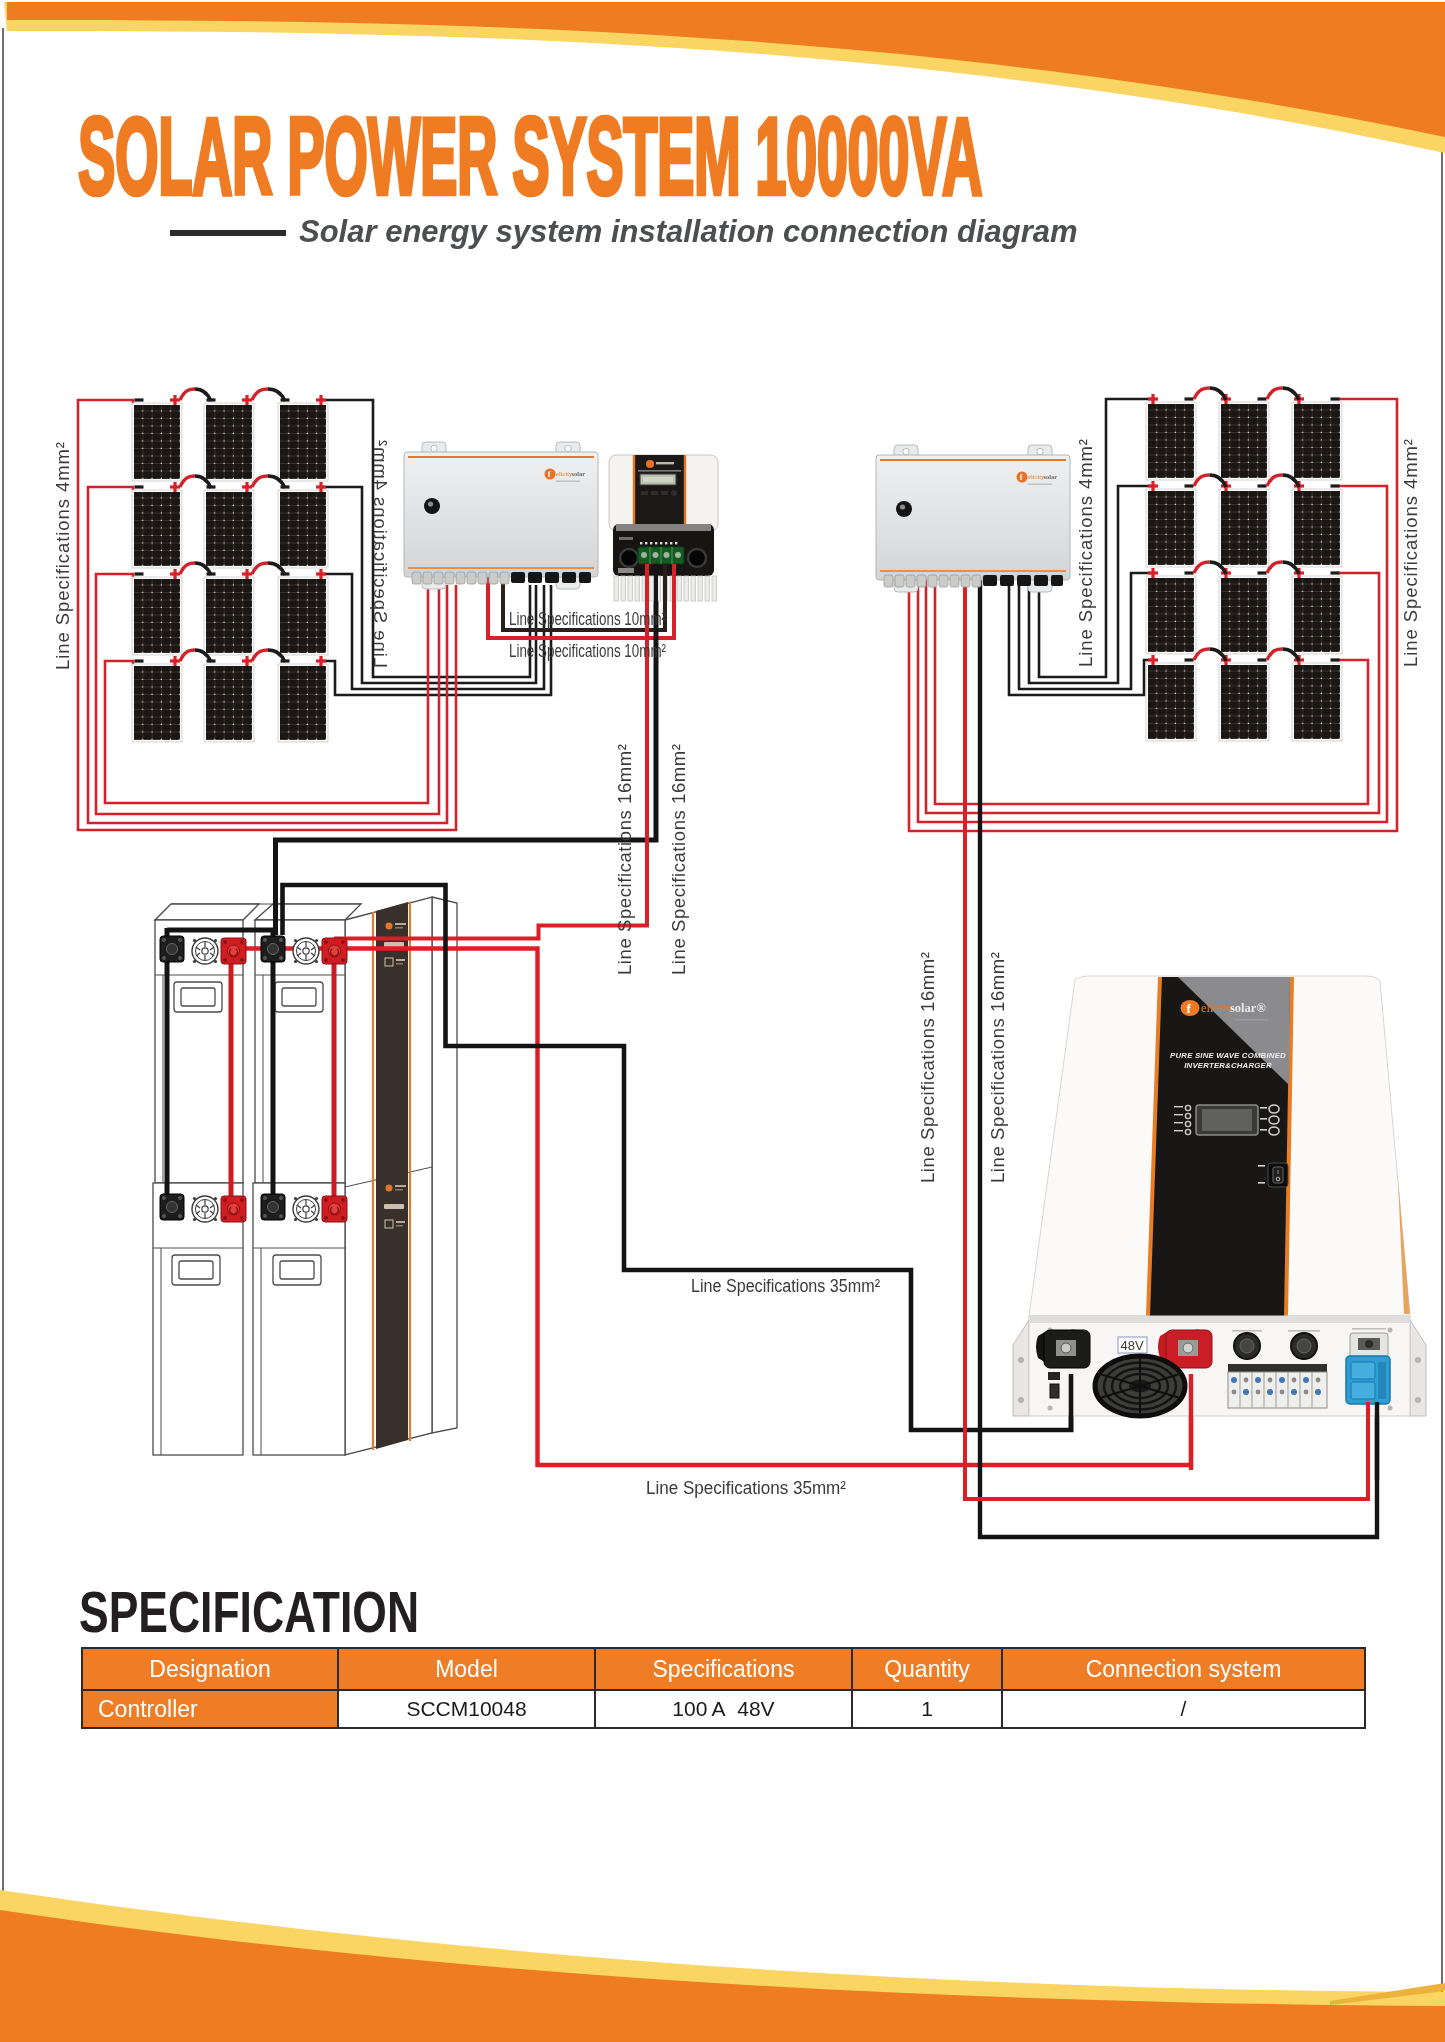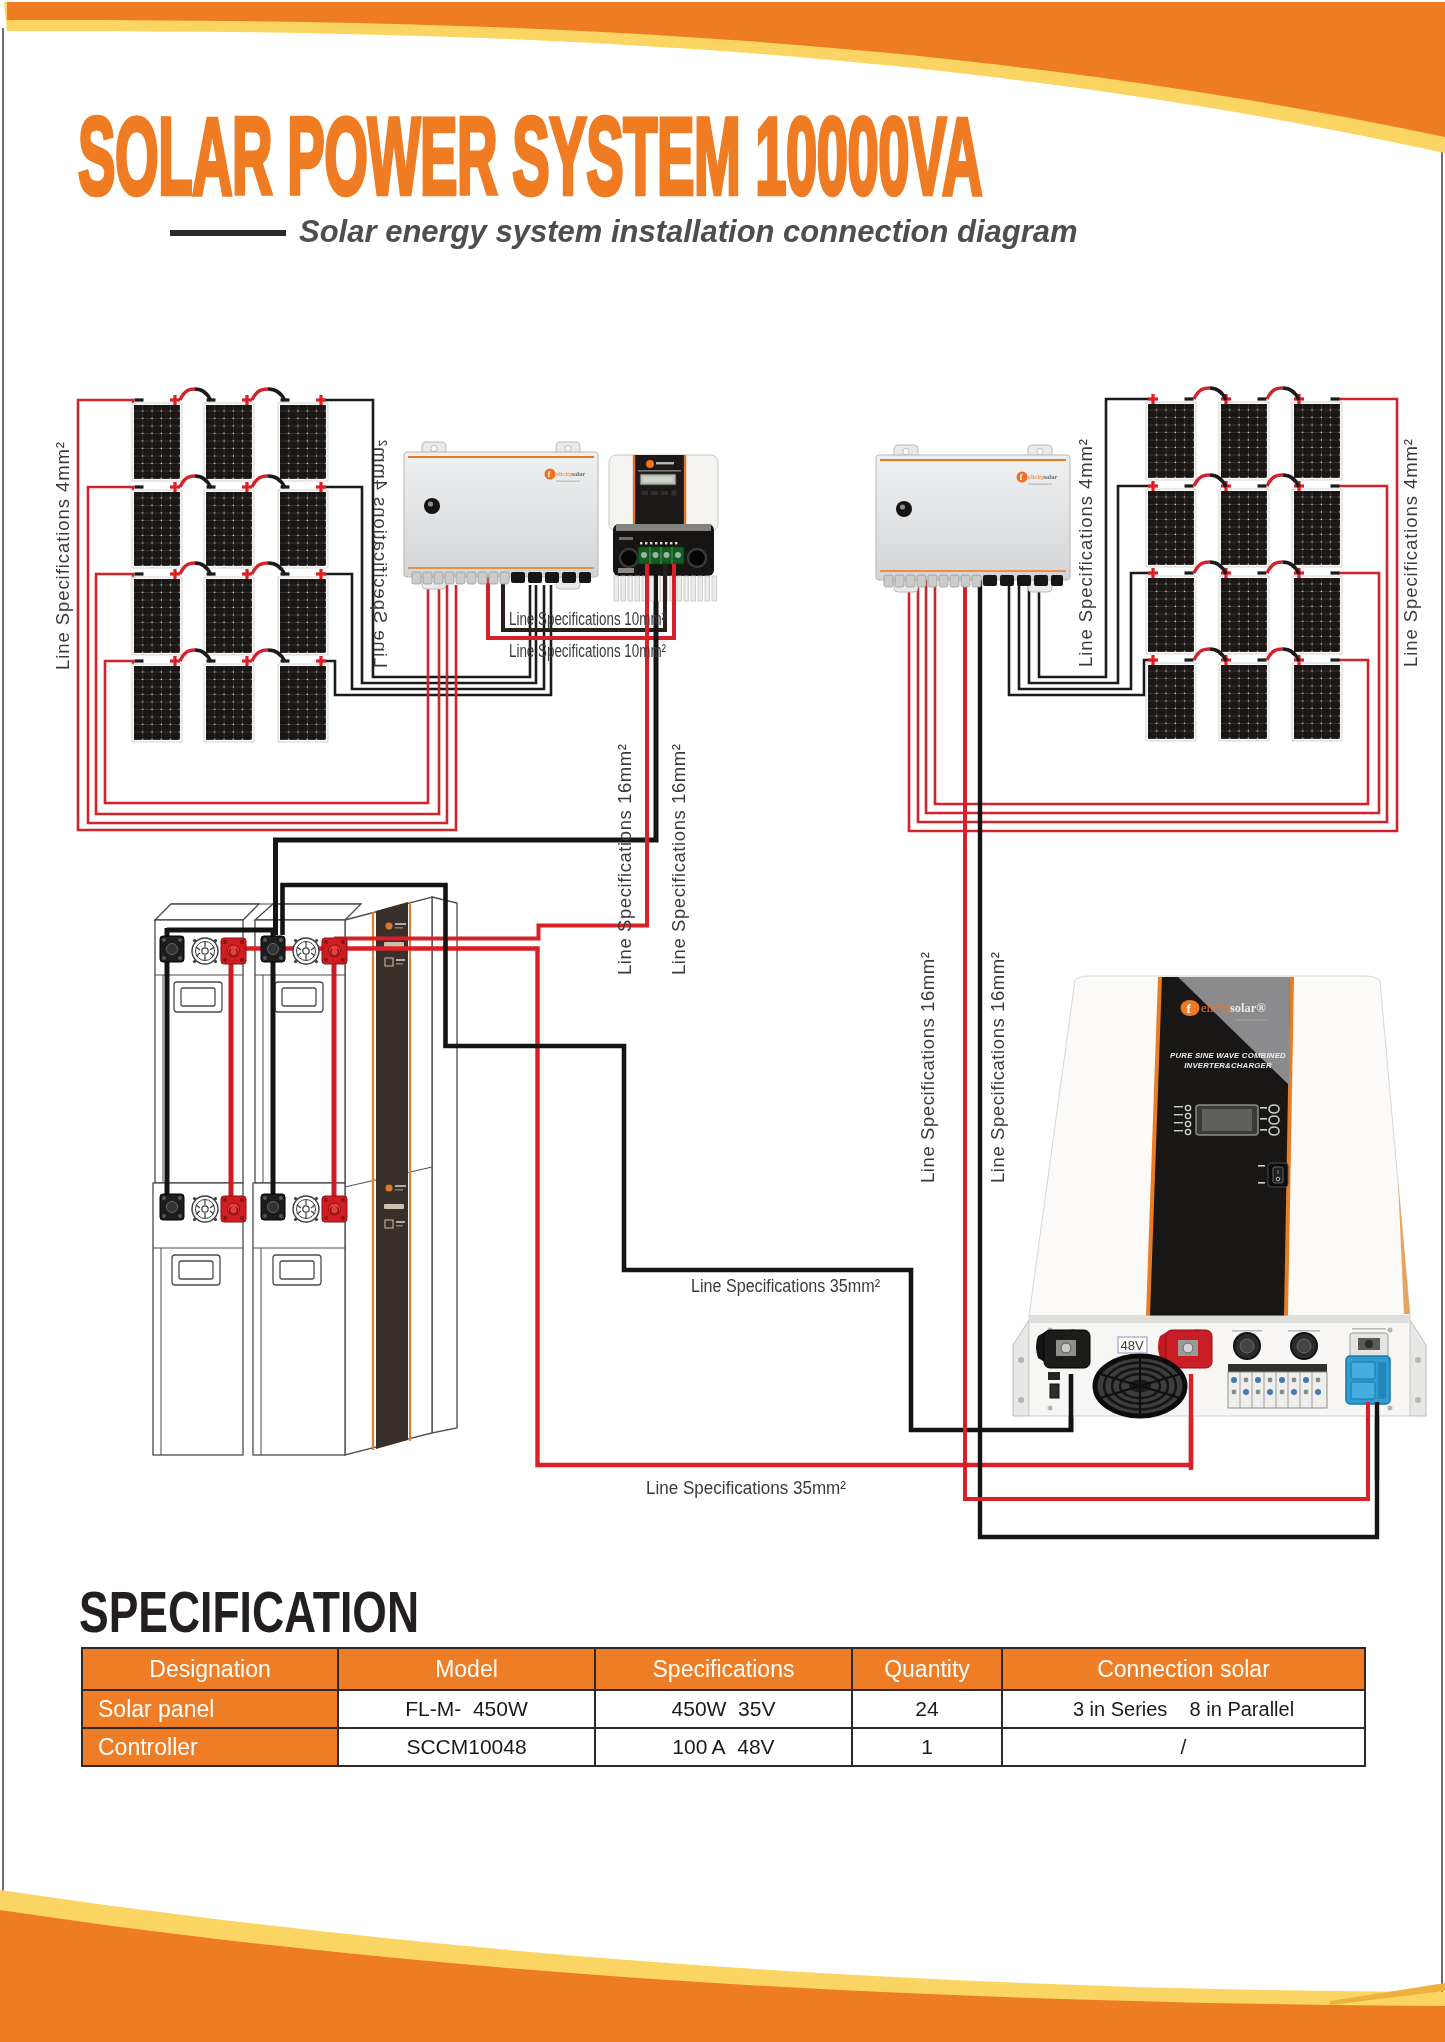--- a/index.html
+++ b/index.html
@@ -564,28 +564,21 @@
       <col style="width:257px">
       <col style="width:150px">
       <col style="width:363px">
     </colgroup>
   <tbody>
       <tr class="hd">
         <td>Designation</td>
         <td>Model</td>
         <td>Specifications</td>
         <td>Quantity</td>
-        <td>Connection solar</td>
-      </tr>
-  <tr>
-        <td class="lead">Solar panel</td>
-        <td>FL-M-&nbsp; 450W</td>
-        <td>450W&nbsp; 35V</td>
-        <td>24</td>
-        <td style="font-size:20px">3 in Series&nbsp;&nbsp;&nbsp;&nbsp;8 in Parallel</td>
+        <td>Connection system</td>
       </tr>
   <tr>
         <td class="lead">Controller</td>
         <td>SCCM10048</td>
         <td>100 A&nbsp;&nbsp;48V</td>
         <td>1</td>
         <td>/</td>
       </tr>
 </tbody>
   </table>

